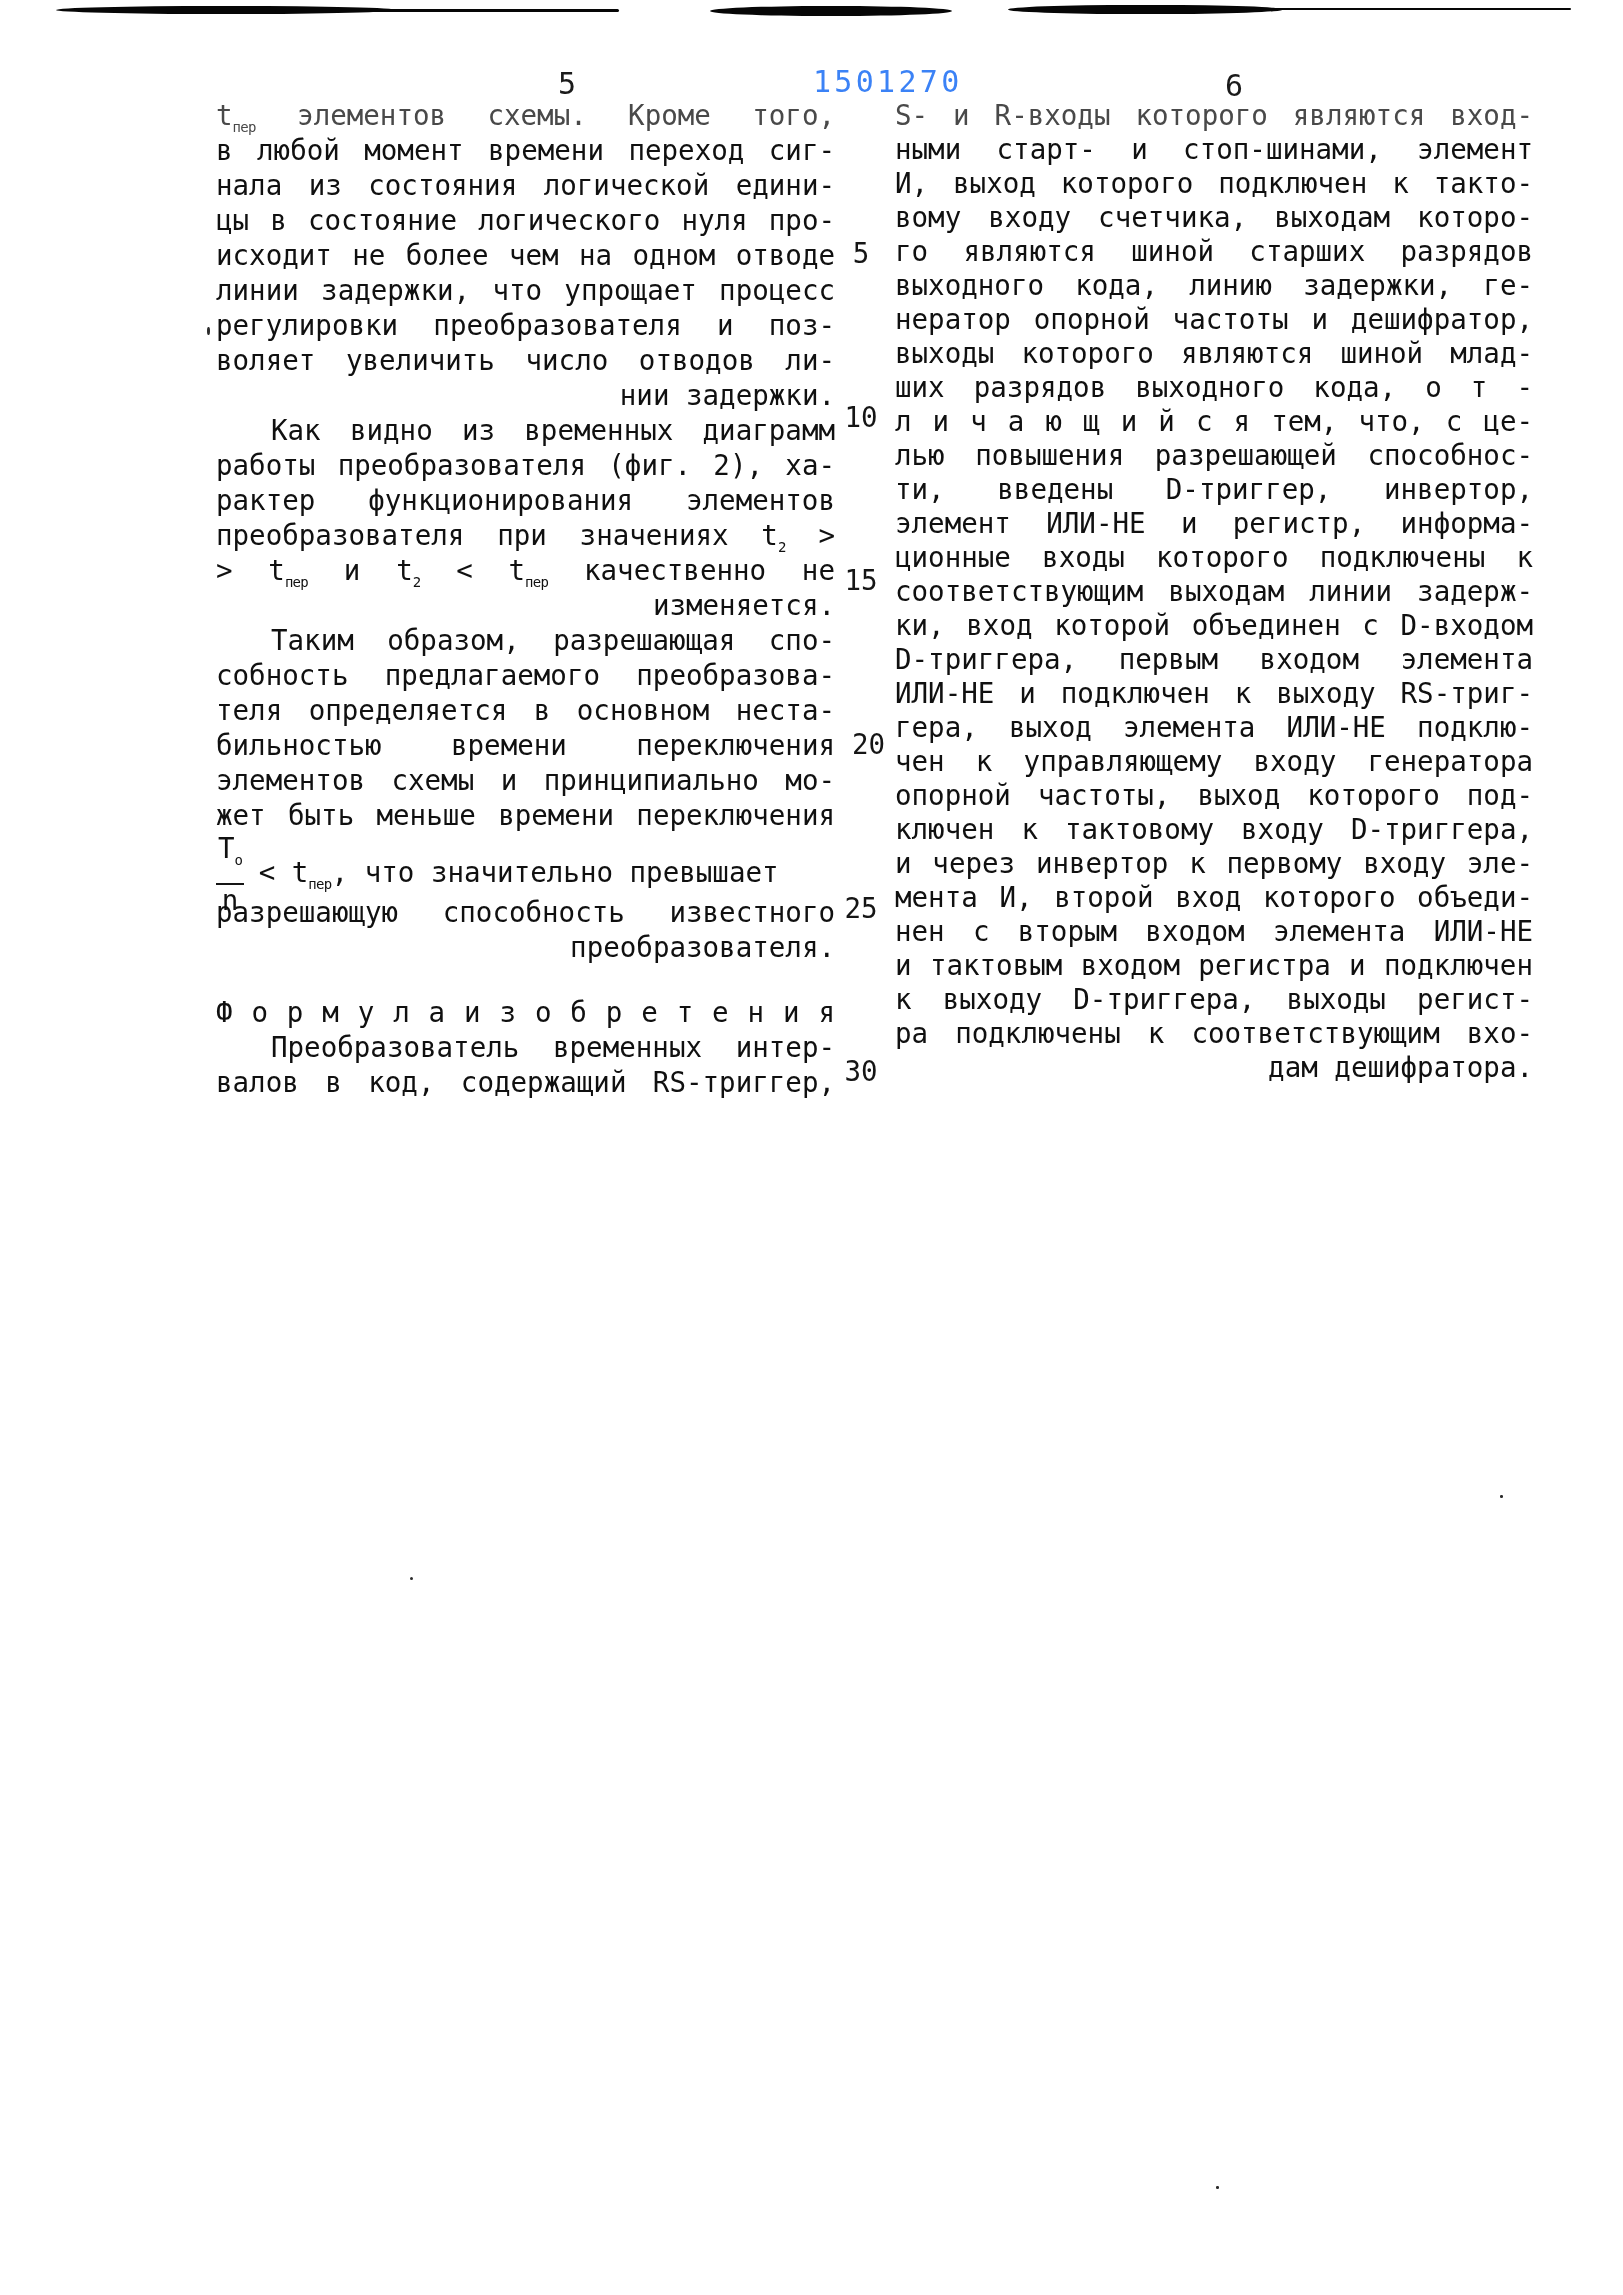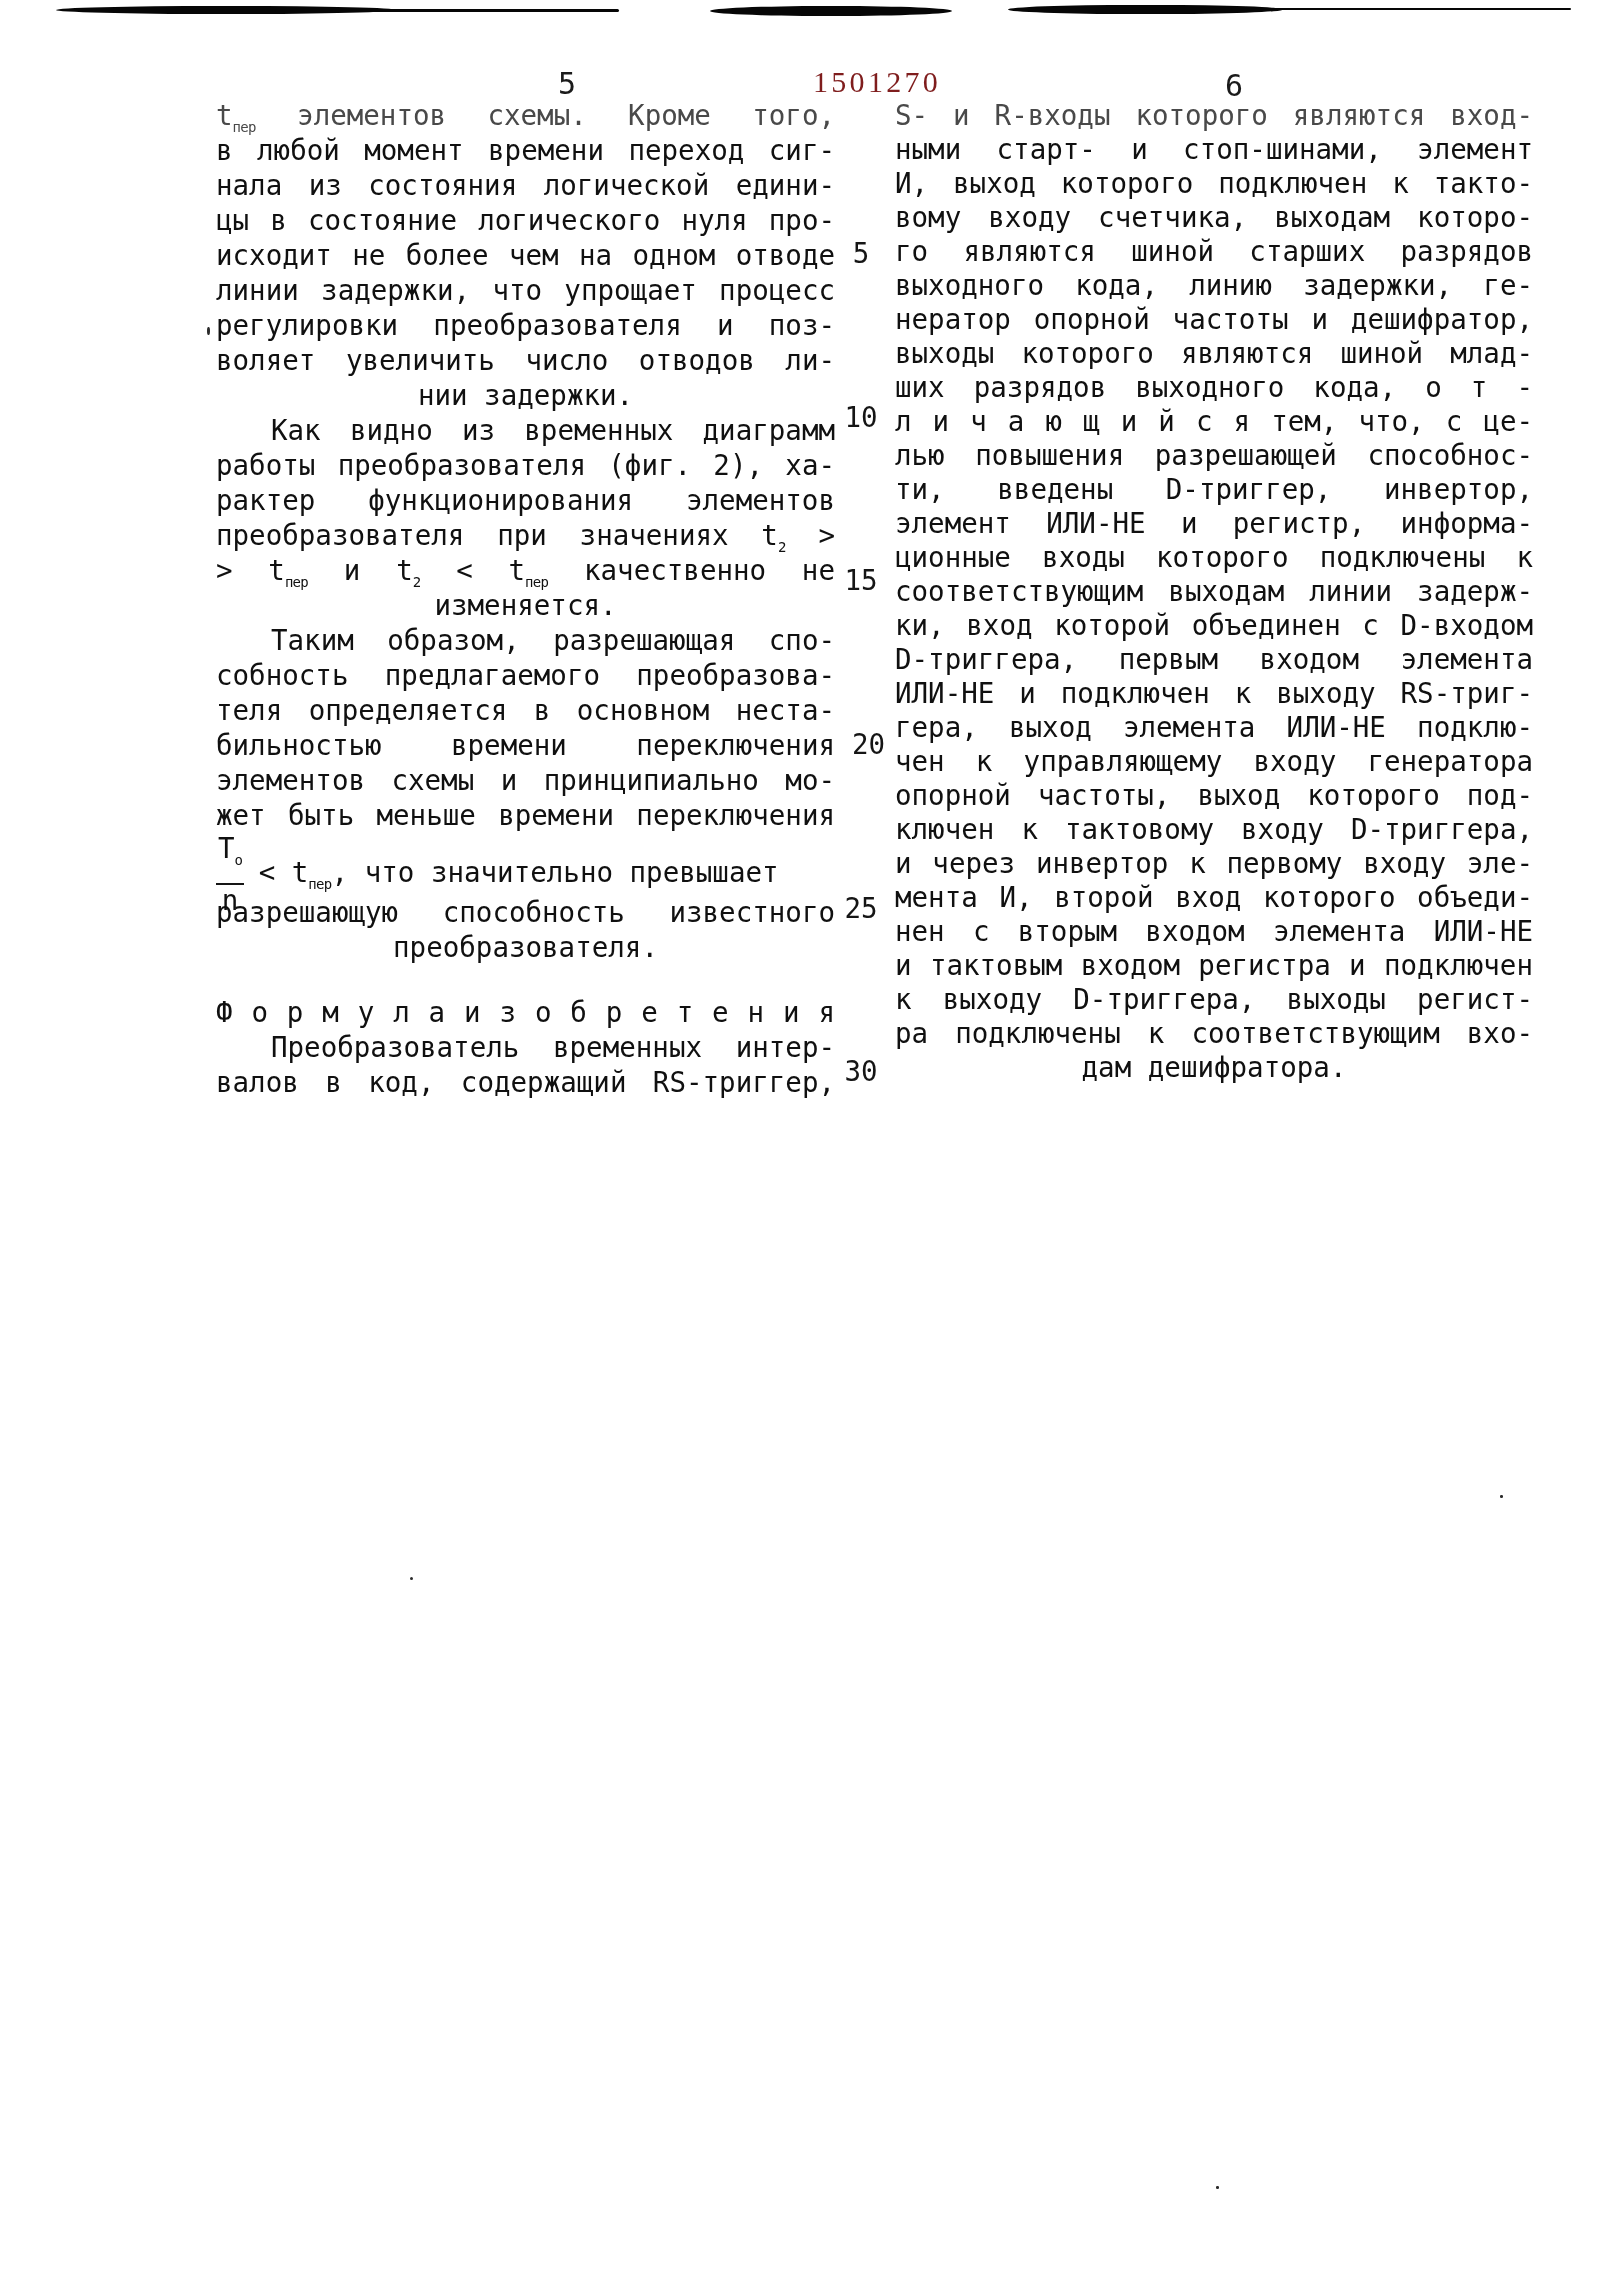--- a/index.html
+++ b/index.html
@@ -16,34 +16,34 @@
   .streak{position:absolute;background:#060606;}
   .streak.lens{border-radius:50%;}
   .streak.tail{border-radius:2px;}
   
   .hdr{
     position:absolute;
     font-size:30px;
     line-height:30px;
     color:#1a1a1a;
   }
-  .hdr.patent{letter-spacing:3.3px;color:#7f1d1d;font-family:Liberation Serif, serif;}
+  .hdr.patent{letter-spacing:3.3px;color:#3b82f6;}
   
   .col{position:absolute;}
   .col .line{
     height:35px;
     line-height:35px;
     font-size:27.5px;
     text-align:justify;
     text-align-last:justify;
     letter-spacing:0px;
   }
   #col-right .line{height:34px;line-height:34px;}
   .line.indent{padding-left:55px;}
-  .line.nojust{text-align:center;text-align-last:auto;}
+  .line.nojust{text-align:right;text-align-last:auto;}
   .line.faded{color:#494949;}
   .line.spacer{height:29.5px;}
   .sub{
     font-size:14px;
     vertical-align:-7.2px;
     letter-spacing:-0.7px;
   }
   .line.formula{
     height:62px;
     line-height:62px;

